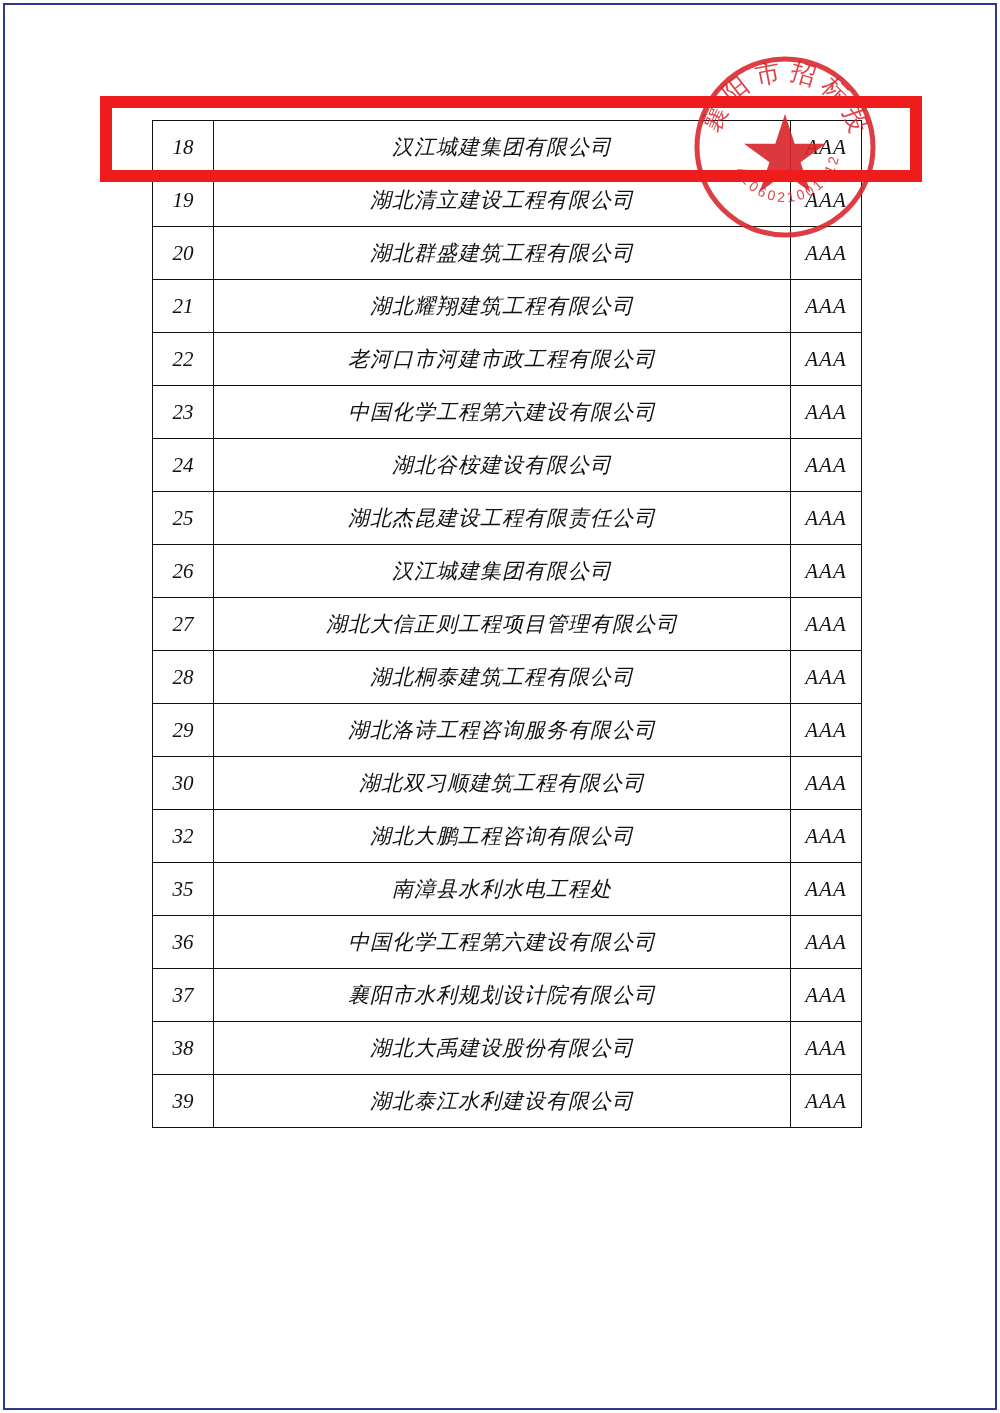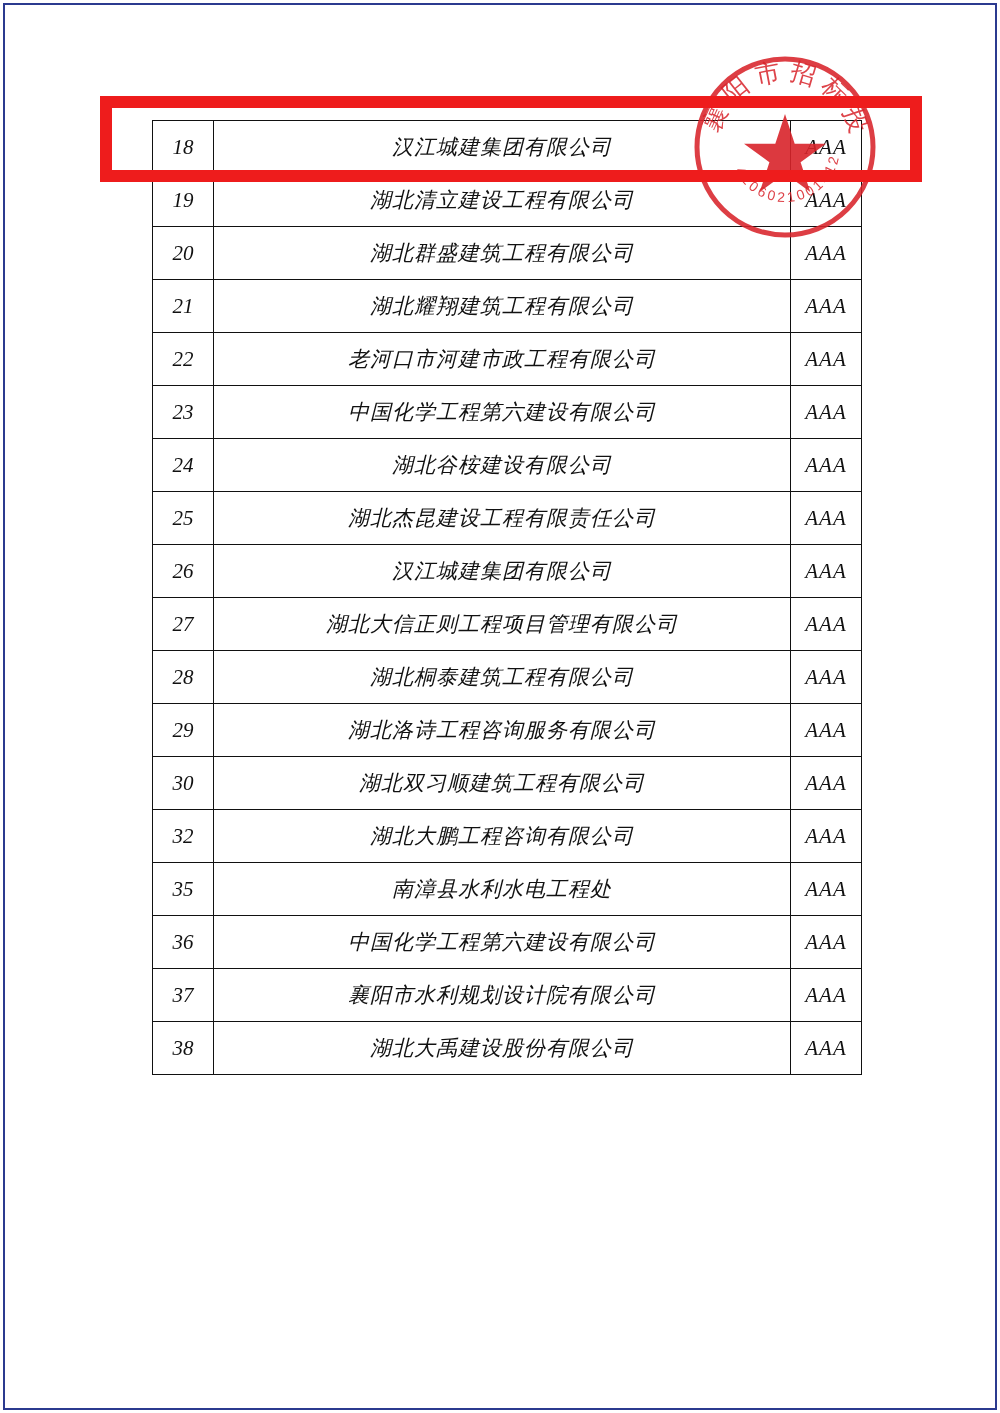--- a/index.html
+++ b/index.html
@@ -197,20 +197,25 @@
         <td class="col-grade">AAA</td>
       </tr>
       <tr>
         <td class="col-index">37</td>
         <td class="col-name">襄阳市水利规划设计院有限公司</td>
         <td class="col-grade">AAA</td>
       </tr>
       <tr>
         <td class="col-index">38</td>
         <td class="col-name">湖北大禹建设股份有限公司</td>
+        <td class="col-grade">AAA</td>
+      </tr>
+      <tr>
+        <td class="col-index">39</td>
+        <td class="col-name">湖北泰江水利建设有限公司</td>
         <td class="col-grade">AAA</td>
       </tr>
     </tbody>
   </table>
 
   <div class="seal">
     <svg width="190" height="190" viewBox="0 0 190 190" xmlns="http://www.w3.org/2000/svg">
       <defs>
         <path id="sealTopArc" d="M 28 95 A 67 67 0 0 1 162 95"></path>
         <path id="sealBottomArc" d="M 40 95 A 55 55 0 0 0 150 95"></path>

